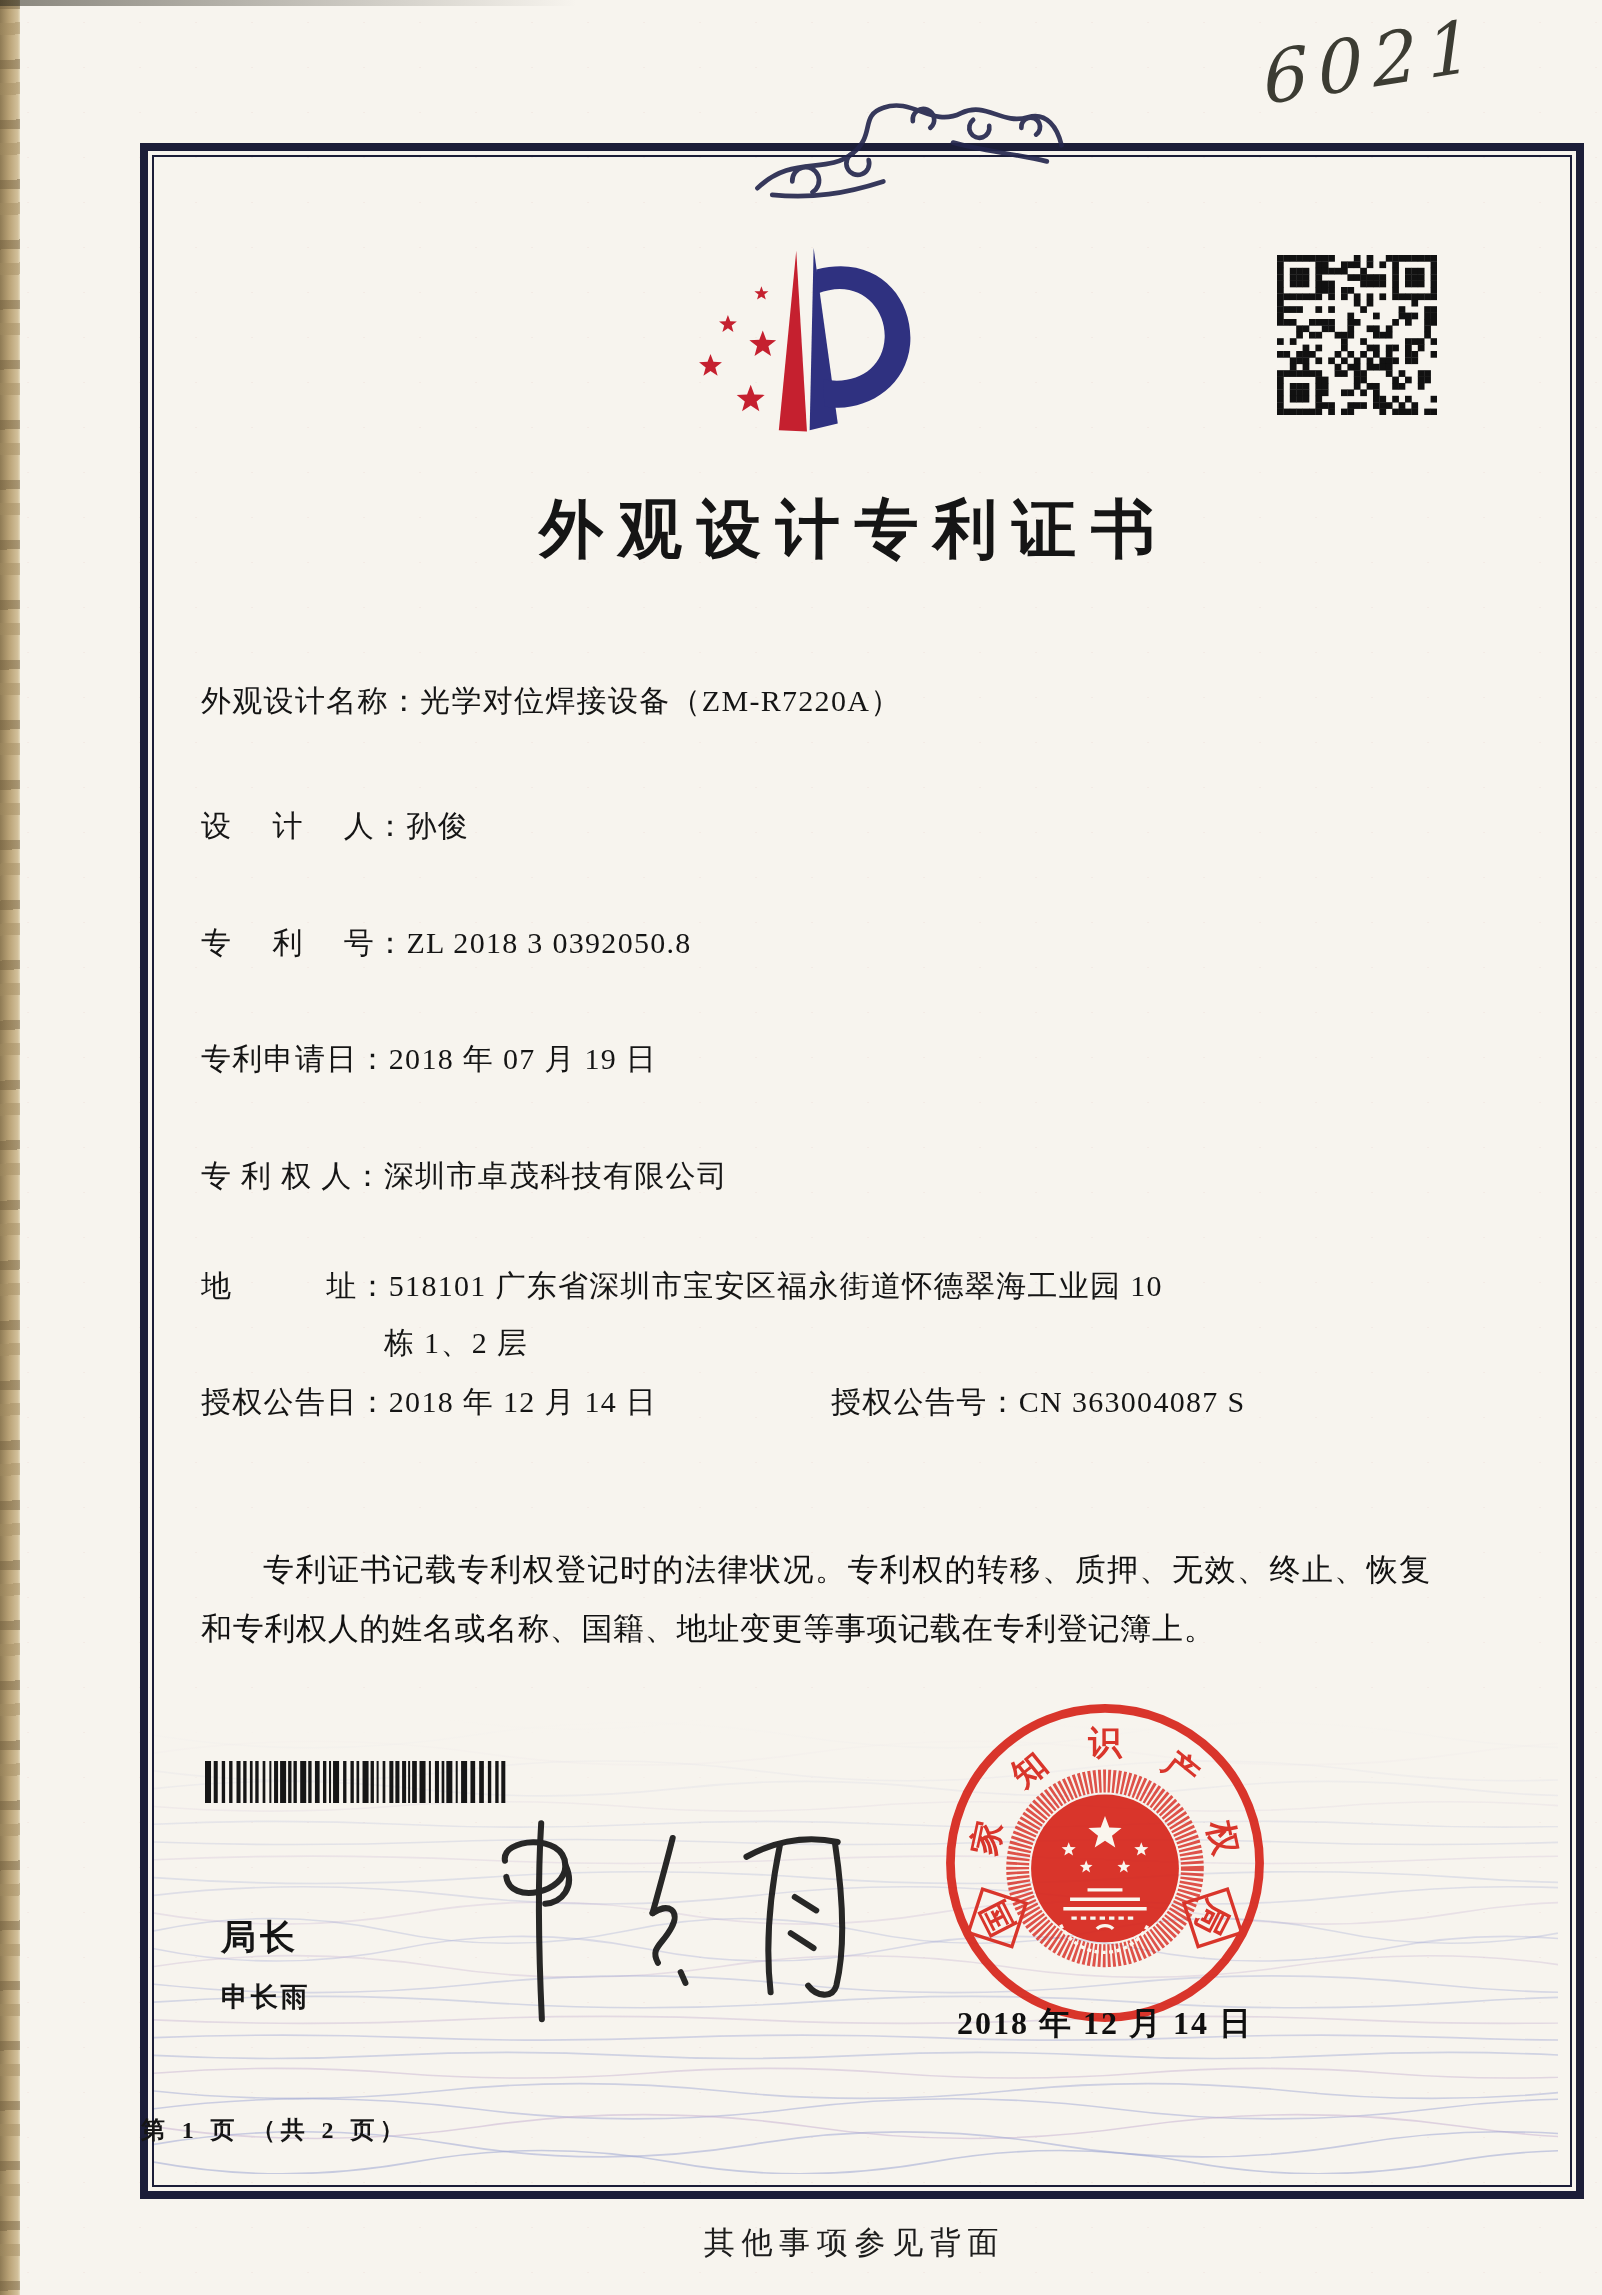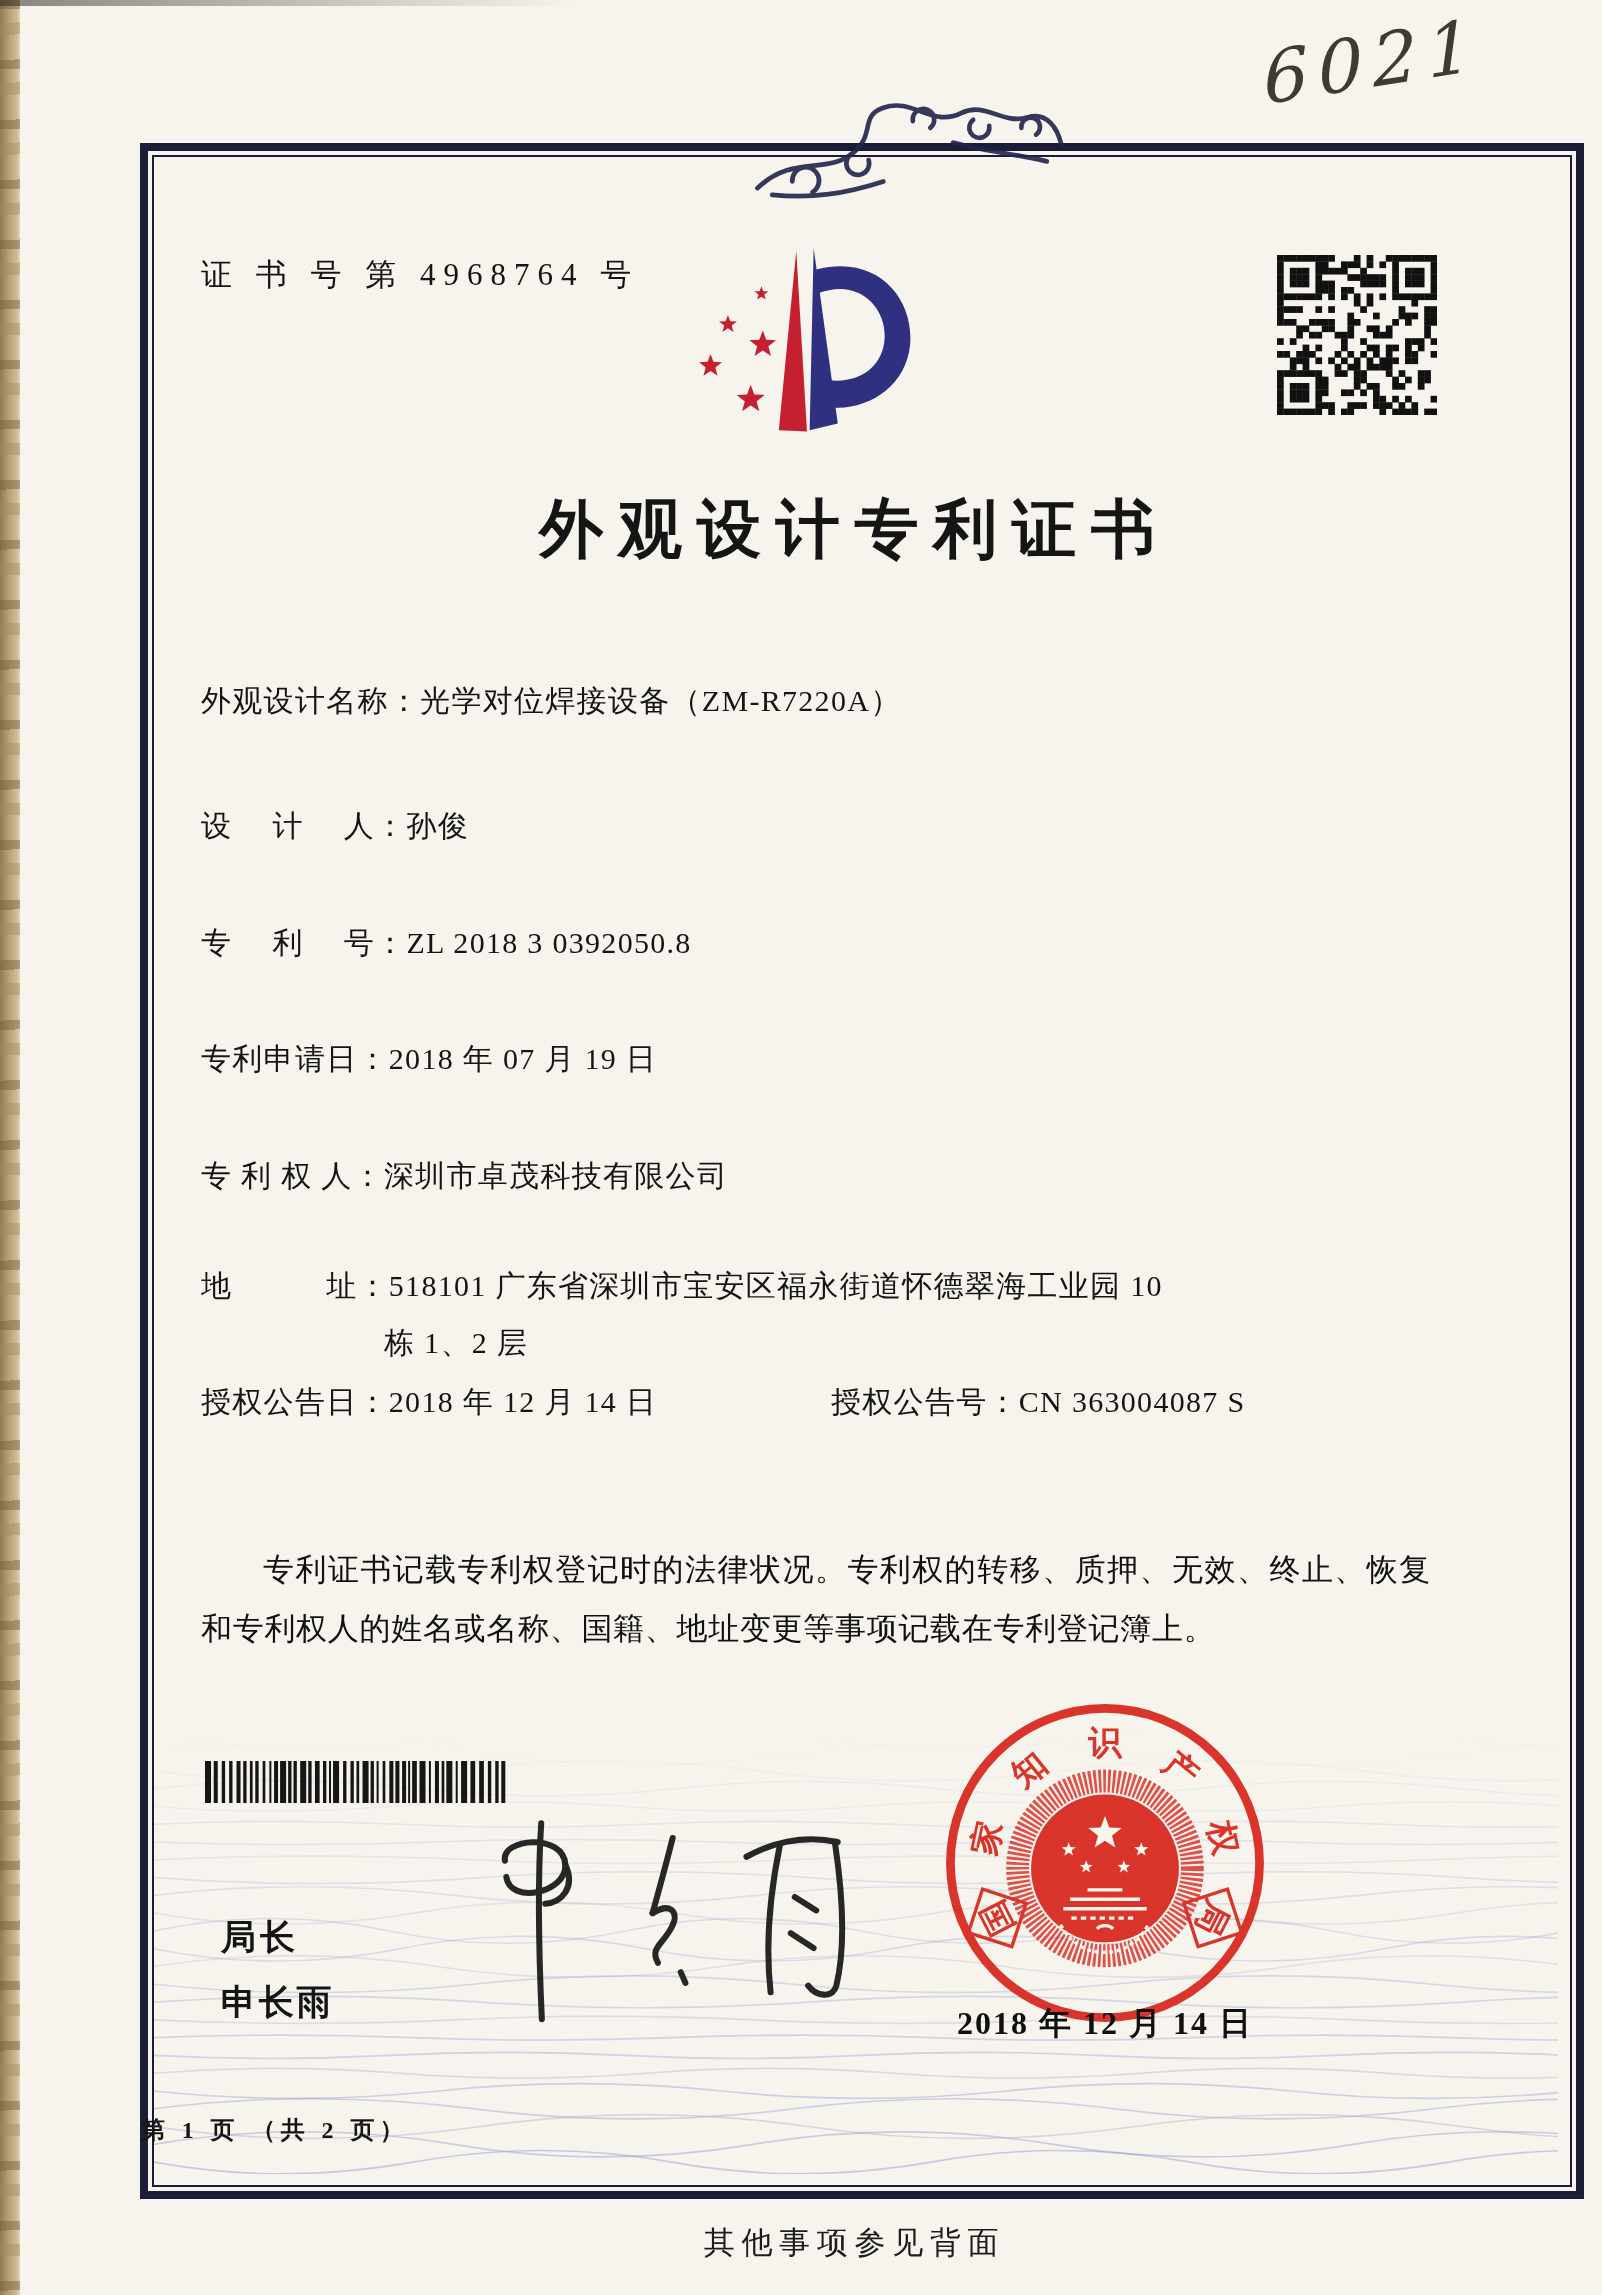--- a/index.html
+++ b/index.html
@@ -40,21 +40,21 @@
   .body-par{position:absolute;left:201px;width:1230px;font-size:31px;line-height:59px;
       text-indent:62px;letter-spacing:0.7px;text-align:justify;color:#111;}
 
   .waves-svg{position:absolute;left:154px;top:1708px;width:1404px;height:466px;}
   .wave-fade{position:absolute;left:154px;top:1708px;width:1404px;height:128px;
       background:linear-gradient(180deg,#f7f4ee 8%,rgba(247,244,238,0));}
 
   .barcode-svg{position:absolute;left:205px;top:1761px;width:303px;height:42px;}
 
   .director-label{position:absolute;left:221px;top:1914px;font-size:35px;font-weight:600;letter-spacing:4px;}
-  .director-name{position:absolute;left:221px;top:1979px;font-size:35px;font-weight:600;letter-spacing:2.7px;}
+  .director-name{position:absolute;left:221px;top:1979px;font-size:27px;font-weight:600;letter-spacing:2.7px;}
 
   .signature-svg{position:absolute;left:403px;top:1803px;width:483px;height:235px;}
 
   .seal-svg{position:absolute;left:937px;top:1695px;width:336px;height:336px;}
   .seal-date{position:absolute;left:921px;top:2002px;width:368px;text-align:center;
       font-size:32px;font-weight:600;letter-spacing:2px;color:#101010;}
 
   .page-footer{position:absolute;left:141px;top:2114px;width:1427px;text-align:left;
       font-size:24px;font-weight:700;letter-spacing:5.4px;}
   .back-note{position:absolute;left:141px;top:2222px;width:1427px;text-align:center;
@@ -112,21 +112,20 @@
       <path d="M60,150 a20,20 0 1 1 30,16"></path>
       <path d="M150,108 a17,17 0 1 0 24,10"></path>
       <path d="M240,60 a16,16 0 1 1 26,10"></path>
       <path d="M330,58 a15,15 0 1 0 24,9"></path>
       <path d="M402,70 a14,14 0 1 1 22,10"></path>
       <path d="M30,170 C90,176 140,168 196,150"></path>
       <path d="M300,92 C340,104 390,108 440,120"></path>
     </g>
   </svg>
 
-  <div class="cert-number">证 书 号 第 4968764 号</div>
 
   <div class="hand-note">6021</div>
 
   <svg class="logo-svg" viewBox="0 0 400 315">
     <g id="logo-stars" fill="#c5202f">
         <polygon points="120.0,75.0 122.7,82.3 130.5,82.6 124.4,87.4 126.5,94.9 120.0,90.6 113.5,94.9 115.6,87.4 109.5,82.6 117.3,82.3" fill="#c5202f"></polygon>
         <polygon points="70.0,118.0 73.5,127.2 83.3,127.7 75.6,133.8 78.2,143.3 70.0,137.9 61.8,143.3 64.4,133.8 56.7,127.7 66.5,127.2" fill="#c5202f"></polygon>
         <polygon points="122.0,141.0 127.2,154.9 142.0,155.5 130.4,164.7 134.3,179.0 122.0,170.8 109.7,179.0 113.6,164.7 102.0,155.5 116.8,154.9" fill="#c5202f"></polygon>
         <polygon points="44.0,176.0 48.4,187.9 61.1,188.4 51.2,196.3 54.6,208.6 44.0,201.6 33.4,208.6 36.8,196.3 26.9,188.4 39.6,187.9" fill="#c5202f"></polygon>
         <polygon points="104.0,222.0 109.4,236.5 124.9,237.2 112.8,246.9 116.9,261.8 104.0,253.2 91.1,261.8 95.2,246.9 83.1,237.2 98.6,236.5" fill="#c5202f"></polygon>

